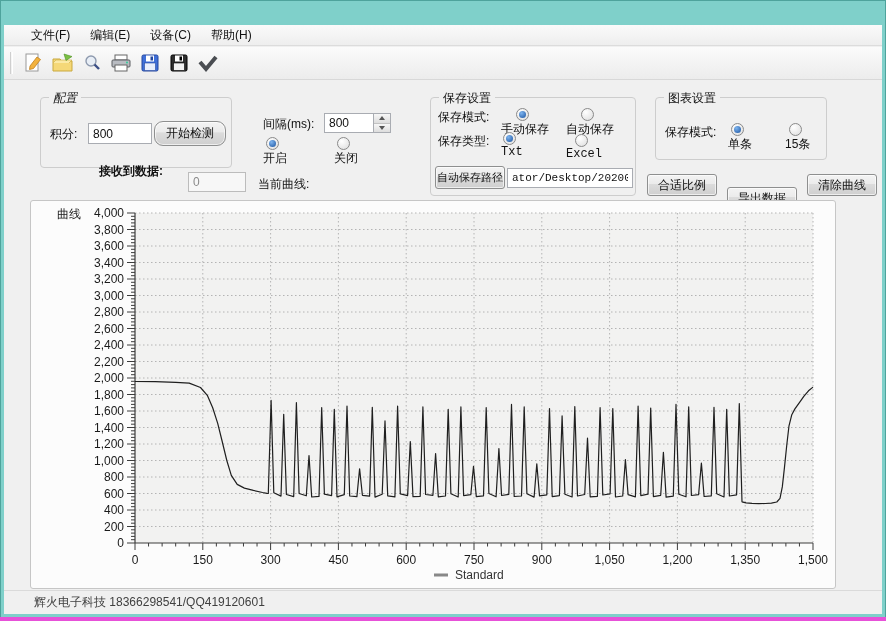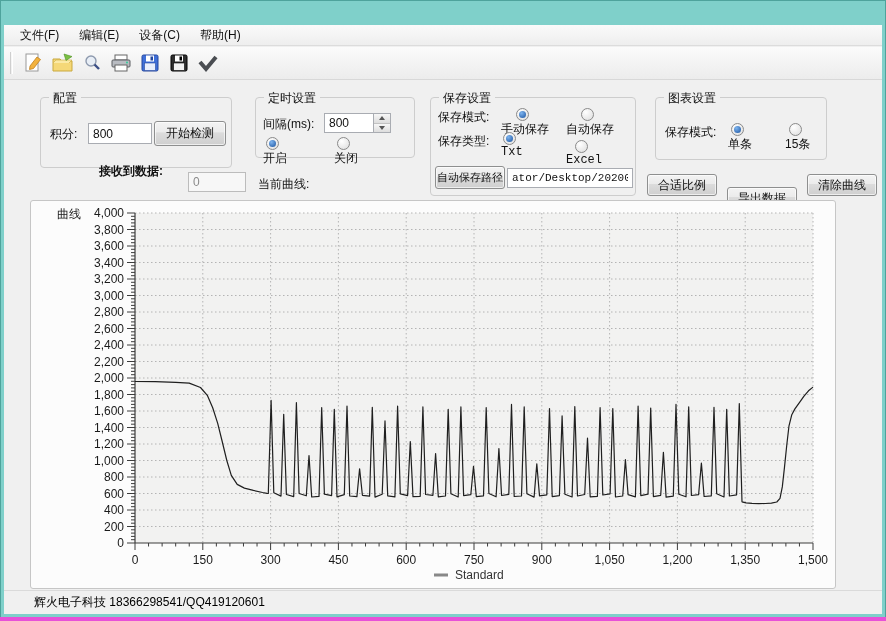--- a/index.html
+++ b/index.html
@@ -21,21 +21,21 @@
     box-shadow:inset 0 1px 0 rgba(255,255,255,.8);}
   .wbtn.min{width:28px;border-radius:0 0 0 4px;}
   .wbtn.max{width:28px;border-left:none;}
   .wbtn.close{width:49px;border-left:none;border-radius:0 0 4px 0;border-color:#7c2616;
     background:linear-gradient(180deg,#f2a694,#e0705a 45%,#c0391f 50%,#d4664c);}
 
   
   .client{position:absolute;left:4px;right:4px;top:25px;height:589px;background:#f0f0f0;}
 
   .menubar{position:absolute;left:0;right:0;top:0;height:21px;background:linear-gradient(#fafafa,#eeeeee);
-    border-bottom:1px solid #dcdcdc;display:flex;align-items:center;padding-left:6px;}
+    border-bottom:1px solid #dcdcdc;display:flex;align-items:center;padding-left:17px;}
   .menu-item{font-size:12px;color:#111;padding:2px 10px;}
 
   .toolbar{position:absolute;left:0;right:0;top:22px;height:33px;background:linear-gradient(#fbfbfb,#ececec);
     border-bottom:1px solid #d8d8d8;display:flex;align-items:center;padding-left:6px;}
   .tb-grip{width:3px;height:22px;border-left:1px solid #cfcfcf;border-right:1px solid #fff;margin-right:6px;}
   .tb-btn{width:29px;height:28px;display:flex;align-items:center;justify-content:center;}
 
   
   .gb{position:absolute;border:1px solid #cdcdcd;border-radius:4px;}
   .gb-cap{position:absolute;top:-8px;left:8px;background:#f0f0f0;padding:0 4px;font-size:12px;color:#111;}
@@ -54,21 +54,21 @@
   .spin{position:absolute;width:17px;display:flex;flex-direction:column;border:1px solid #a9acb2;border-left:none;}
   .spin div{flex:1;display:flex;align-items:center;justify-content:center;
     background:linear-gradient(#f7f7f7,#ddd);border-bottom:1px solid #c2c2c2;}
   .spin div:last-child{border-bottom:none;}
   .tri-up{width:0;height:0;border-left:3px solid transparent;border-right:3px solid transparent;border-bottom:4px solid #555;}
   .tri-dn{width:0;height:0;border-left:3px solid transparent;border-right:3px solid transparent;border-top:4px solid #555;}
 
   .chart-panel{position:absolute;left:26px;top:175px;width:806px;height:389px;background:#fcfcfc;
     border:1px solid #c6c6c6;border-radius:3px;}
   .statusbar{position:absolute;left:0;right:0;bottom:0;height:24px;background:#f0f0f0;border-top:1px solid #dadada;
-    display:flex;align-items:center;padding-left:30px;font-size:12px;color:#000000;}
+    display:flex;align-items:center;padding-left:30px;font-size:12px;color:#404040;}
 </style>
 </head>
 <body>
 
 <div class="window">
 
 
   <div class="client">
 
     <div class="menubar">
@@ -123,35 +123,32 @@
           <rect x="4.5" y="10" width="11" height="7.5" fill="#f2f2f2" stroke="#000" stroke-width="0.6"></rect>
         </svg>
       </div>
       <div class="tb-btn">
         <svg width="22" height="20" viewBox="0 0 22 20">
           <path d="M3 9 L9 16 L19 4" fill="none" stroke="#4a4d52" stroke-width="4" stroke-linejoin="miter"></path>
         </svg>
       </div>
     </div>
 
-    <div class="gb" style="left:36px;top:72px;width:192px;height:71px;">
+    <div class="gb" style="left:36px;top:72px;width:192px;height:71px;font-style:italic;">
       <span class="gb-cap">配置</span>
     </div>
     <span class="lbl" style="left:46px;top:101px;">积分:</span>
     <input class="tf" style="left: 84px; top: 98px; width: 64px; height: 21px;" value="800">
-    <div class="btn" style="left:150px;top:96px;width:72px;height:25px;">
+    <div class="btn" style="left:150px;top:96px;width:72px;height:25px;border-radius:9px;">
       <span>开始检测</span>
     </div>
 
     <span class="lbl" style="left:95px;top:138px;font-weight:bold;">接收到数据:</span>
     <input class="tf ro" readonly="" style="left: 184px; top: 147px; width: 58px; height: 20px;" value="0">
 
-    <div class="gb" style="left:251px;top:72px;width:160px;height:61px;">
-      <span class="gb-cap">定时设置</span>
-    </div>
     <span class="lbl" style="left:259px;top:91px;">间隔(ms):</span>
     <input class="tf" style="left: 320px; top: 88px; width: 50px; height: 20px;" value="800">
     <div class="spin" style="left:370px;top:88px;height:20px;">
       <div>
           <span class="tri-up"></span>
         </div>
       <div>
           <span class="tri-dn"></span>
         </div>
     </div>
@@ -175,21 +172,21 @@
     </div>
     <div class="radio-row" style="left:562px;top:83px;">
       <span class="radio"></span>
       <span>自动保存</span>
     </div>
     <span class="lbl" style="left:434px;top:108px;">保存类型:</span>
     <div class="radio-row" style="left:497px;top:107px;">
       <span class="radio sel"></span>
       <span class="mono">Txt</span>
     </div>
-    <div class="radio-row" style="left:562px;top:115px;text-align:right;">
+    <div class="radio-row" style="left:562px;top:109px;text-align:right;">
       <span class="radio"></span>
       <span class="mono">Excel</span>
     </div>
     <div class="btn" style="left:431px;top:141px;width:70px;height:23px;font-size:11px;">
       <span>自动保存路径</span>
     </div>
     <input class="tf mono" style="left: 503px; top: 143px; width: 126px; height: 20px; font-size: 11px;" value="ator/Desktop/20200712">
 
     <div class="gb" style="left:651px;top:72px;width:172px;height:63px;">
       <span class="gb-cap">图表设置</span>

